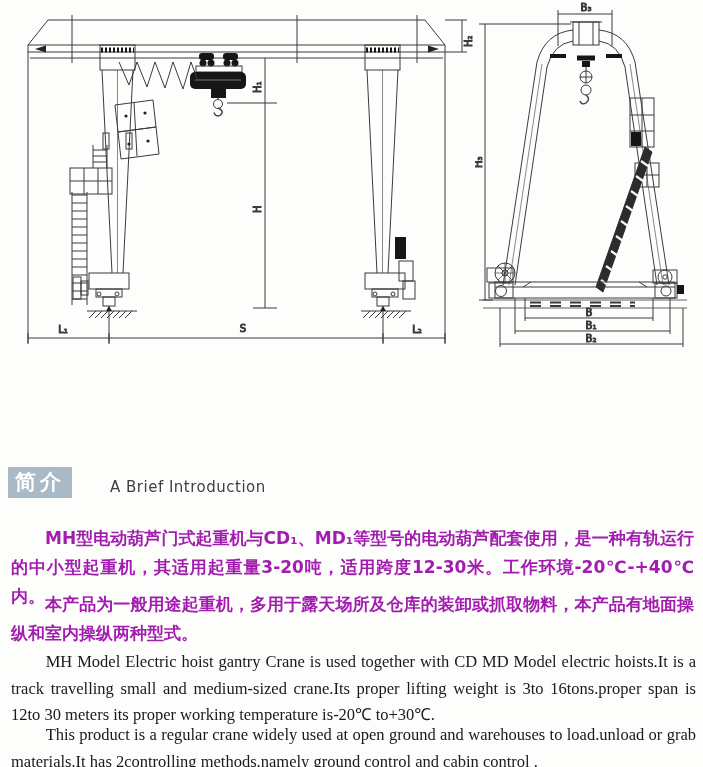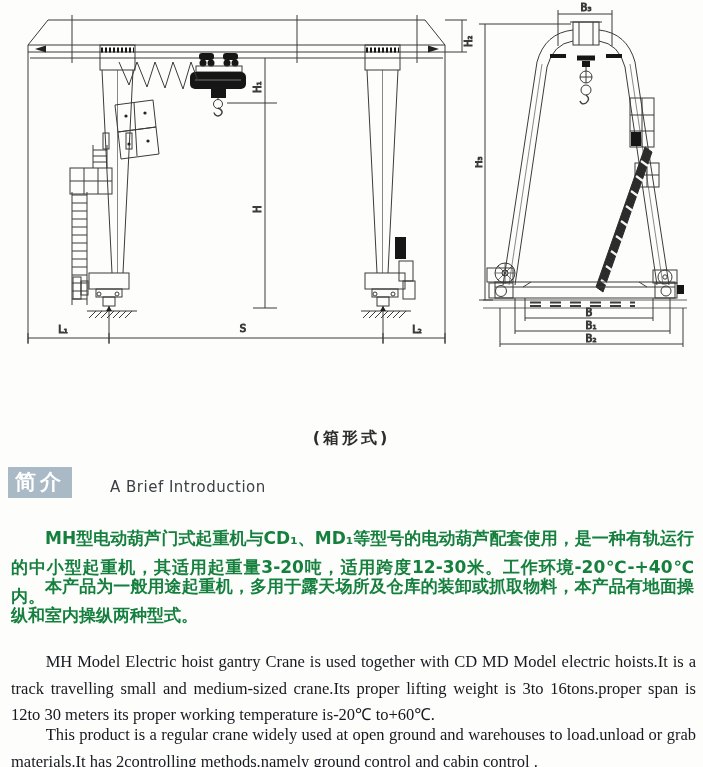--- a/index.html
+++ b/index.html
@@ -9,23 +9,23 @@
   .front-view{left:15px;top:5px;}
   .side-view{left:475px;top:0px;}
   .dim-label{font-family:"DejaVu Sans",sans-serif;font-size:10px;fill:#232323;}
   .caption{position:absolute;top:428px;left:0;width:703px;text-align:center;
            font:bold 16px "DejaVu Sans",sans-serif;color:#2d2d2d;letter-spacing:3px;}
   .intro-header{position:absolute;top:467px;left:8px;display:flex;align-items:flex-end;gap:26px;}
   .zh-badge{display:inline-block;background:#a9bac6;color:#ffffff;
             font:bold 21px/26px "DejaVu Sans",sans-serif;padding:2px 7px 3px;letter-spacing:4px;}
   .en-title{font:15px "DejaVu Sans",sans-serif;color:#3c3f44;padding-bottom:2px;letter-spacing:0.5px;margin-left:12px;}
   .zh-text{position:absolute;left:11px;width:683px;font:bold 17px/29px "DejaVu Sans",sans-serif;
-           color:#15803d;text-align:justify;text-indent:2em;}
+           color:#a21caf;text-align:justify;text-indent:2em;}
   .zh-p1{top:524px;}
-  .zh-p2{top:572px;}
+  .zh-p2{top:590px;}
   .en-text{position:absolute;left:11px;width:685px;font:16.5px/26.5px "Liberation Serif",serif;
            color:#17191f;text-align:justify;text-indent:2.1em;}
   .en-p1{top:649px;}
   .en-p2{top:722px;}
 </style>
 </head>
 <body>
 
 <div class="page">
 
@@ -219,26 +219,25 @@
       <g>
         <path d="M50,298 V321 M178,298 V321 M40,298 V334 M195,298 V334 M25,308 V347 M208,308 V347"></path>
         <path d="M50,318 H178 M40,331 H195 M25,344 H208"></path>
         <text class="dim-label" x="114" y="316" text-anchor="middle">B</text>
         <text class="dim-label" x="116" y="329" text-anchor="middle">B₁</text>
         <text class="dim-label" x="116" y="342" text-anchor="middle">B₂</text>
       </g>
     </g>
   </svg>
 
-  <div class="caption">(箱形式)</div>
 
   <div class="intro-header">
     <span class="zh-badge">简介</span>
     <span class="en-title">A Brief Introduction</span>
   </div>
 
   <div class="zh-text zh-p1">MH型电动葫芦门式起重机与CD₁、MD₁等型号的电动葫芦配套使用，是一种有轨运行的中小型起重机，其适用起重量3-20吨，适用跨度12-30米。工作环境-20℃-+40℃内。</div>
   <div class="zh-text zh-p2">本产品为一般用途起重机，多用于露天场所及仓库的装卸或抓取物料，本产品有地面操纵和室内操纵两种型式。</div>
 
-  <div class="en-text en-p1">MH Model Electric hoist gantry Crane is used together with CD MD Model electric hoists.It is a track travelling small and medium-sized crane.Its proper lifting weight is 3to 16tons.proper span  is 12to 30 meters its proper working temperature is-20℃ to+60℃.</div>
+  <div class="en-text en-p1">MH Model Electric hoist gantry Crane is used together with CD MD Model electric hoists.It is a track travelling small and medium-sized crane.Its proper lifting weight is 3to 16tons.proper span  is 12to 30 meters its proper working temperature is-20℃ to+30℃.</div>
   <div class="en-text en-p2">This product is a regular crane widely used at open ground and warehouses to load.unload or grab materials.It has 2controlling methods.namely ground control and cabin control .</div>
 
 </div>
 
 </body></html>

